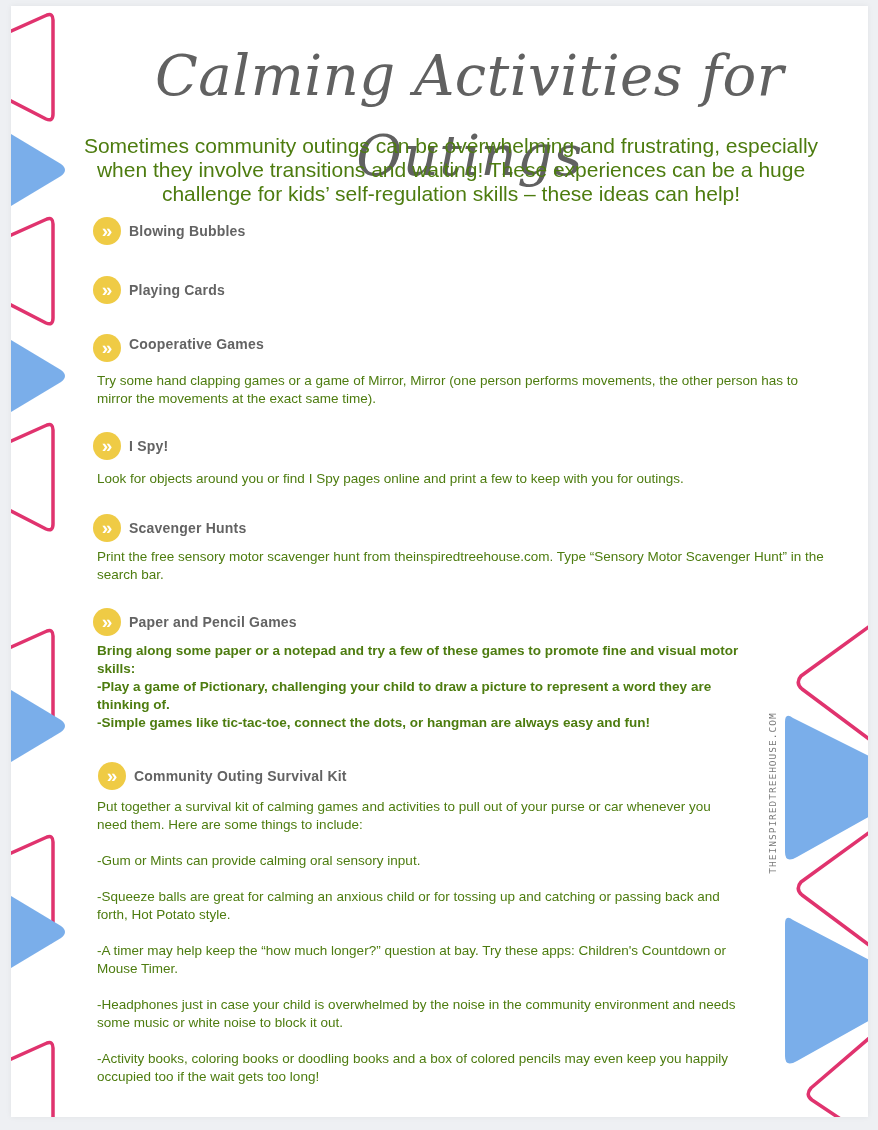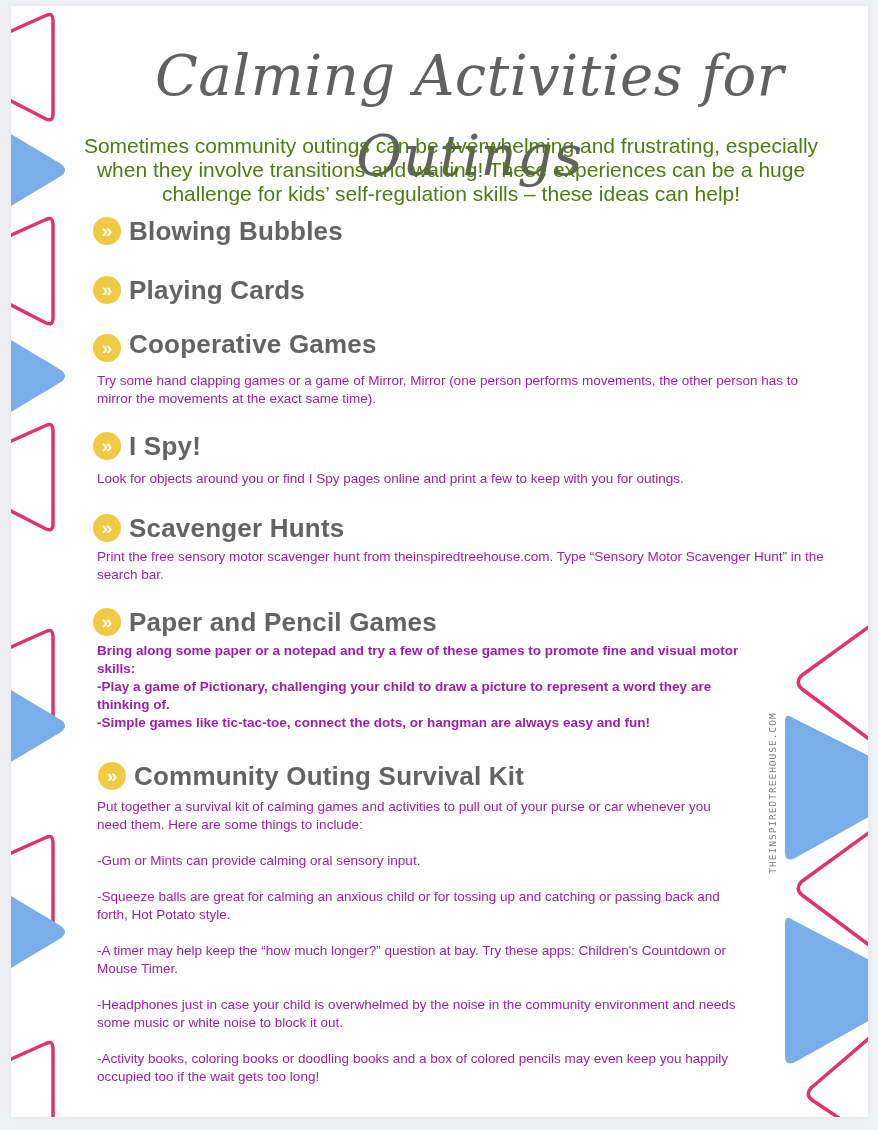--- a/index.html
+++ b/index.html
@@ -25,24 +25,24 @@
     font-size: 21px; line-height: 24px; color: #4d7c0f; margin: 0;
   }
   .section { position: absolute; left: 82px; width: 690px; }
   .sec-head { display: flex; align-items: center; height: 32px; }
   .bullet {
     width: 28px; height: 28px; border-radius: 50%; background: #efcb45;
     color: #fff; font-size: 19px; font-weight: bold; line-height: 28px;
     text-align: center; margin-right: 8px; flex: 0 0 28px;
   }
   .sec-title {
-    font-size: 26px; font-weight: bold; color: #636363; letter-spacing: 0.2px;
+    font-size: 14px; font-weight: bold; color: #636363; letter-spacing: 0.2px;
   }
   .sec-body {
-    margin: 6px 0 0 4px; font-size: 13.5px; line-height: 18px; color: #a21caf;
+    margin: 6px 0 0 4px; font-size: 13.5px; line-height: 18px; color: #4d7c0f;
   }
   .sec-body p { margin: 0; }
   .sec-body p.gap { margin-top: 18px; }
   .watermark {
     position: absolute; left: 761px; top: 787px; transform-origin: center;
     transform: translate(-50%, -50%) rotate(-90deg);
     font-family: "DejaVu Sans Mono", monospace; font-size: 9.5px; letter-spacing: 1px;
     color: #777; white-space: nowrap;
   }
 </style>

